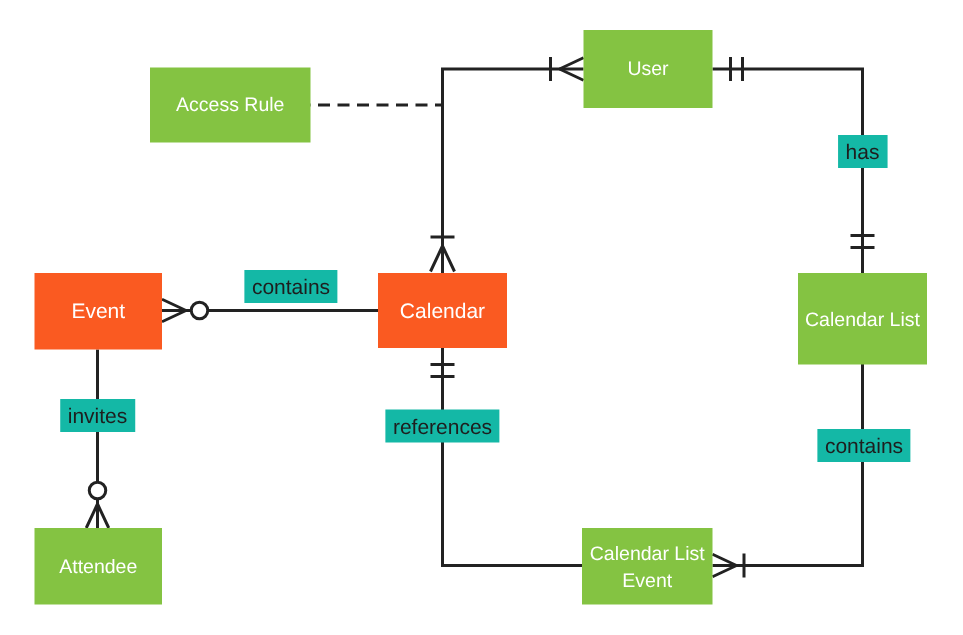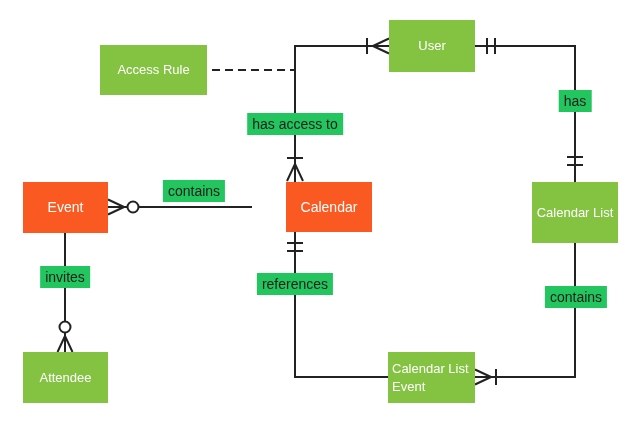--- a/index.html
+++ b/index.html
@@ -21,34 +21,34 @@
     width: 642px;
     height: 423px;
     z-index: 1;
   }
   .entity {
     position: absolute;
     z-index: 3;
     display: flex;
     align-items: center;
     justify-content: center;
-    text-align: left;
+    text-align: center;
     color: #ffffff;
     font-size: 13px;
     line-height: 1.35;
     padding: 8px 4px;
     box-sizing: border-box;
   }
   .entity.green { background: #84C342; }
   .entity.orange { background: #FA5A21; font-weight: 400; font-size: 14px; }
   .rel-label {
     position: absolute;
     z-index: 2;
     transform: translate(-50%, -50%);
-    background: #22c55e;
+    background: #14b8a6;
     color: #1E1E1E;
     font-size: 14px;
     padding: 3px 5px;
     white-space: nowrap;
   }
 </style>
 </head>
 <body>
 
 <div class="canvas">
@@ -90,21 +90,20 @@
       <circle cx="133" cy="207" r="5.5" fill="#ffffff"></circle>
     </g>
 
     <g>
       <path d="M65 233 V352"></path>
       <circle cx="65" cy="327" r="5.5" fill="#ffffff"></circle>
       <path d="M65 336 L57.5 352 M65 336 L72.5 352"></path>
     </g>
   </svg>
 
-  <span class="rel-label" style="left:295px; top:124px;">has access to</span>
 
   <span class="rel-label" style="left:575px; top:101px;">has</span>
 
   <span class="rel-label" style="left:194px; top:191px;">contains</span>
 
   <span class="rel-label" style="left:295px; top:284px;">references</span>
 
   <span class="rel-label" style="left:65px; top:277px;">invites</span>
 
   <span class="rel-label" style="left:576px; top:297px;">contains</span>
@@ -114,21 +113,21 @@
   </div>
 
   <div class="entity green" style="left:389px; top:20px; width:86px; height:52px;">
     <span>User</span>
   </div>
 
   <div class="entity orange" style="left:23px; top:182px; width:85px; height:51px;">
     <span>Event</span>
   </div>
 
-  <div class="entity orange" style="left:252px; top:182px; width:86px; height:50px;margin-left:34px;">
+  <div class="entity orange" style="left:252px; top:182px; width:86px; height:50px;">
     <span>Calendar</span>
   </div>
 
   <div class="entity green" style="left:532px; top:182px; width:86px; height:61px;">
     <span>Calendar List</span>
   </div>
 
   <div class="entity green" style="left:23px; top:352px; width:85px; height:51px;">
     <span>Attendee</span>
   </div>

